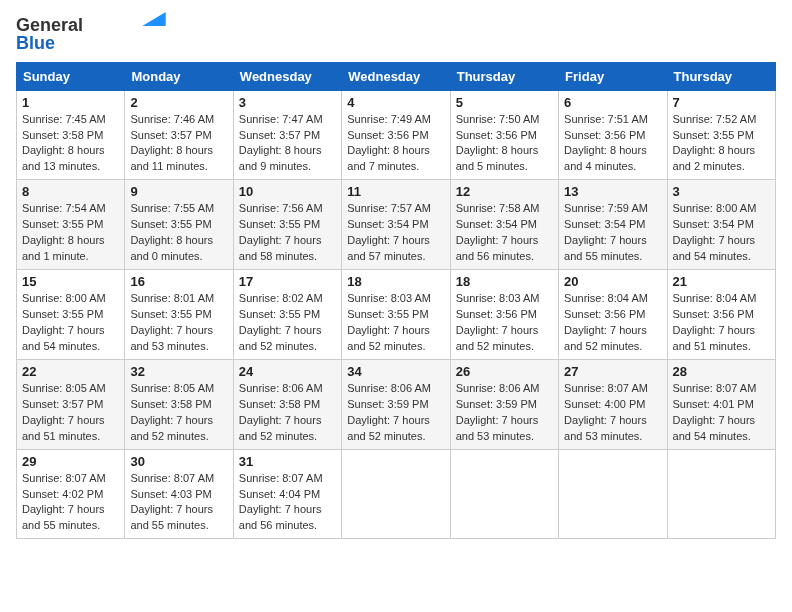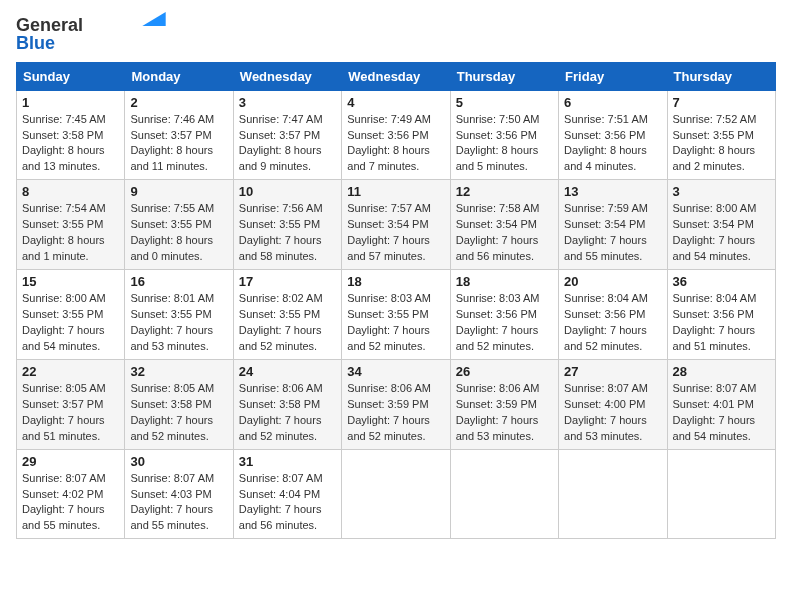--- a/index.html
+++ b/index.html
@@ -199,21 +199,21 @@
         </td>
         <td>
           <span class="day-num">18</span>
         <div class="day-detail">Sunrise: 8:03 AM<br>Sunset: 3:56 PM<br>Daylight: 7 hours and 52 minutes.</div>
         </td>
         <td>
           <span class="day-num">20</span>
         <div class="day-detail">Sunrise: 8:04 AM<br>Sunset: 3:56 PM<br>Daylight: 7 hours and 52 minutes.</div>
         </td>
         <td>
-          <span class="day-num">36</span>
+          <span class="day-num">21</span>
         <div class="day-detail">Sunrise: 8:04 AM<br>Sunset: 3:56 PM<br>Daylight: 7 hours and 51 minutes.</div>
         </td>
       </tr>
       <tr>
         <td>
           <span class="day-num">22</span>
         <div class="day-detail">Sunrise: 8:05 AM<br>Sunset: 3:57 PM<br>Daylight: 7 hours and 51 minutes.</div>
         </td>
         <td>
           <span class="day-num">32</span>

